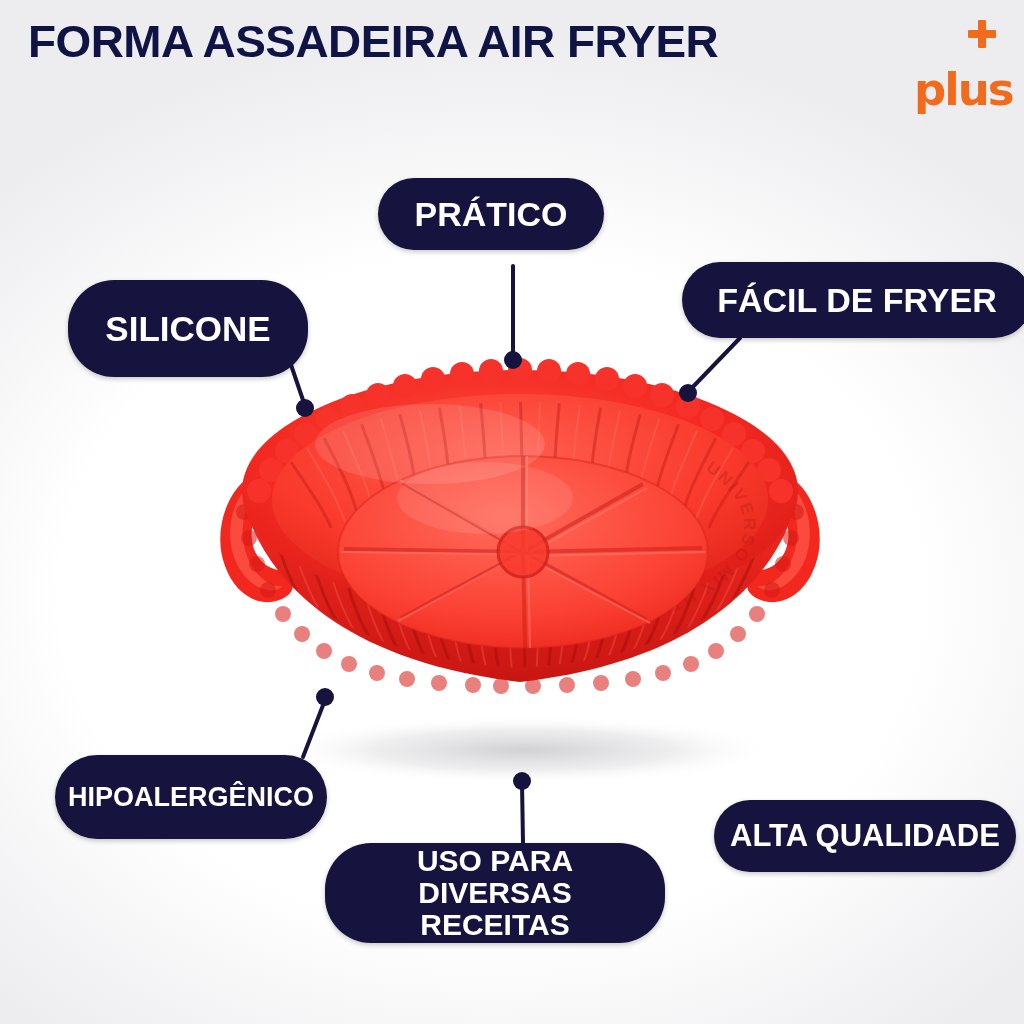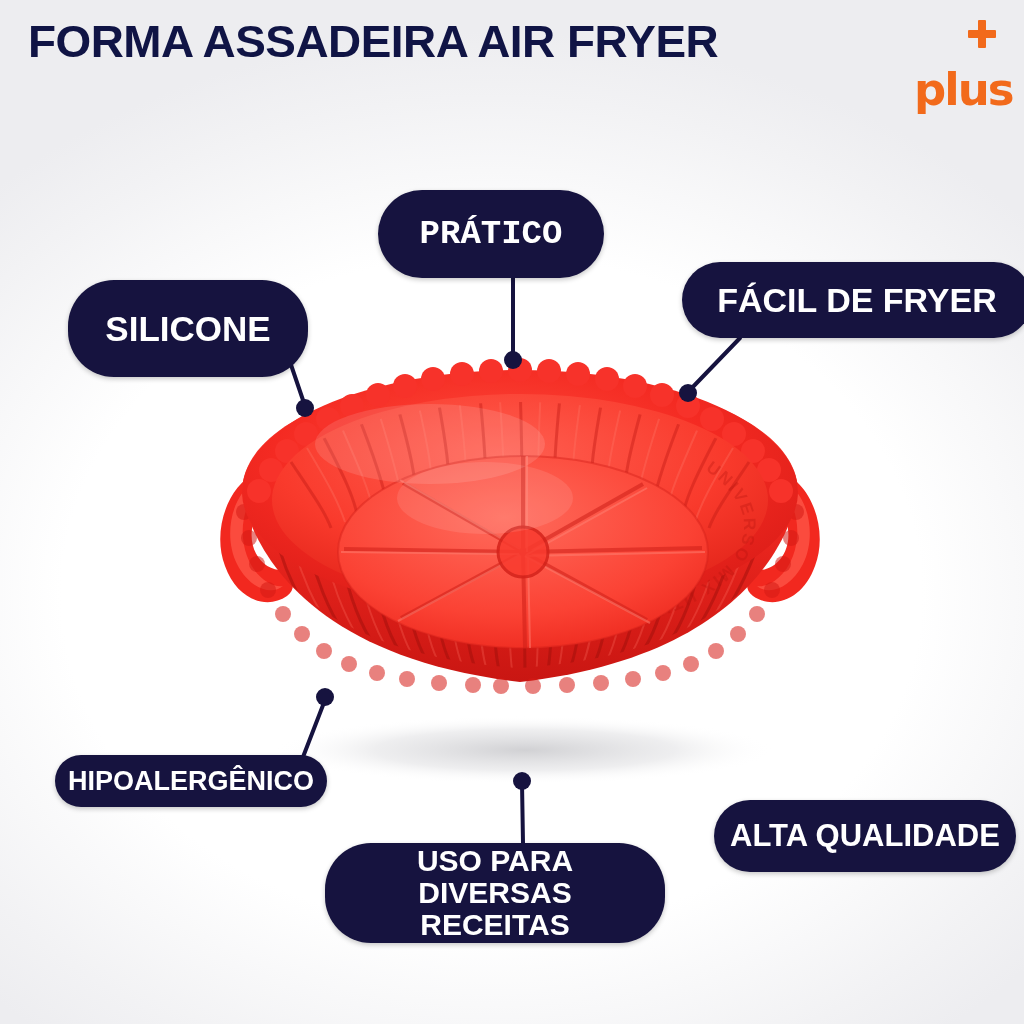--- a/index.html
+++ b/index.html
@@ -108,23 +108,23 @@
     justify-content: center;
     text-align: center;
     font-family: "Liberation Sans", sans-serif;
     font-weight: 700;
     box-shadow: 0 2px 5px rgba(0,0,0,0.22);
     box-sizing: border-box;
     line-height: 1.06;
     letter-spacing: 0px;
   }
   #callout-silicone      { left: 68px;  top: 280px; width: 240px; height: 97px;  font-size: 35px; }
-  #callout-pratico       { left: 378px; top: 190px; width: 226px; height: 88px;  font-size: 34px; font-family: Liberation Mono, monospace; }
+  #callout-pratico       { left: 378px; top: 178px; width: 226px; height: 72px;  font-size: 34px; }
   #callout-facil         { left: 682px; top: 262px; width: 350px; height: 76px;  font-size: 34px; }
-  #callout-hipo          { left: 55px;  top: 755px; width: 272px; height: 52px;  font-size: 27px; }
+  #callout-hipo          { left: 55px;  top: 755px; width: 272px; height: 84px;  font-size: 27px; }
   #callout-uso          { left: 325px; top: 843px; width: 340px; height: 100px; font-size: 30px;
                            padding: 0 14px; }
   #callout-alta          { left: 714px; top: 800px; width: 302px; height: 72px;  font-size: 31px; }
 
   
   #connectors {
     position: absolute;
     left: 0; top: 0;
     width: 1024px; height: 1024px;
     pointer-events: none;

